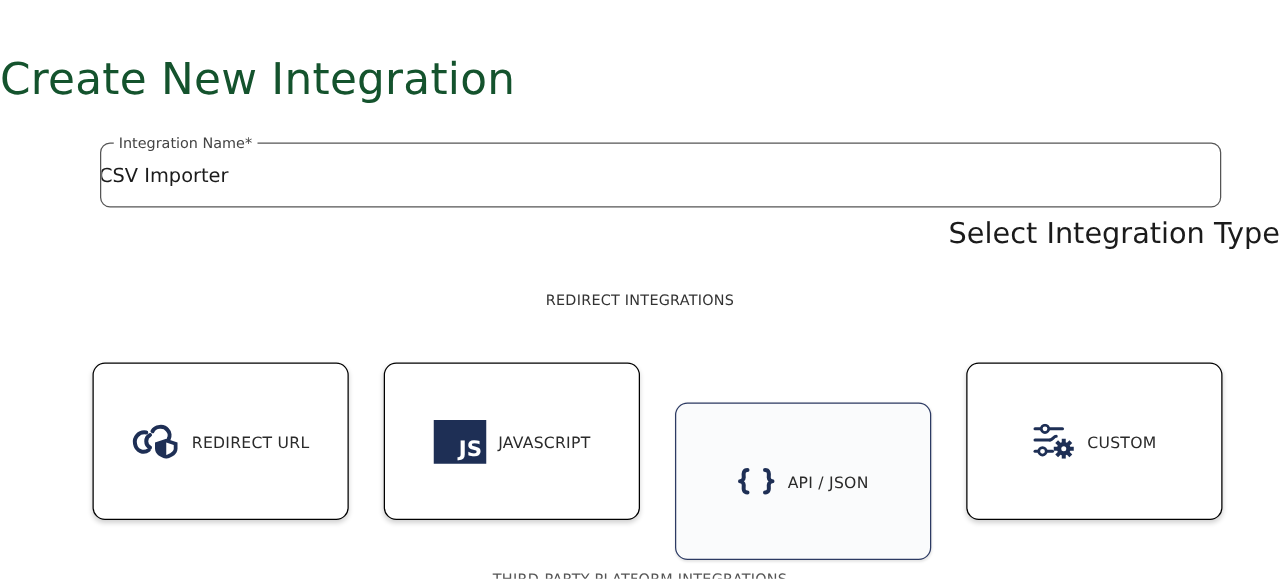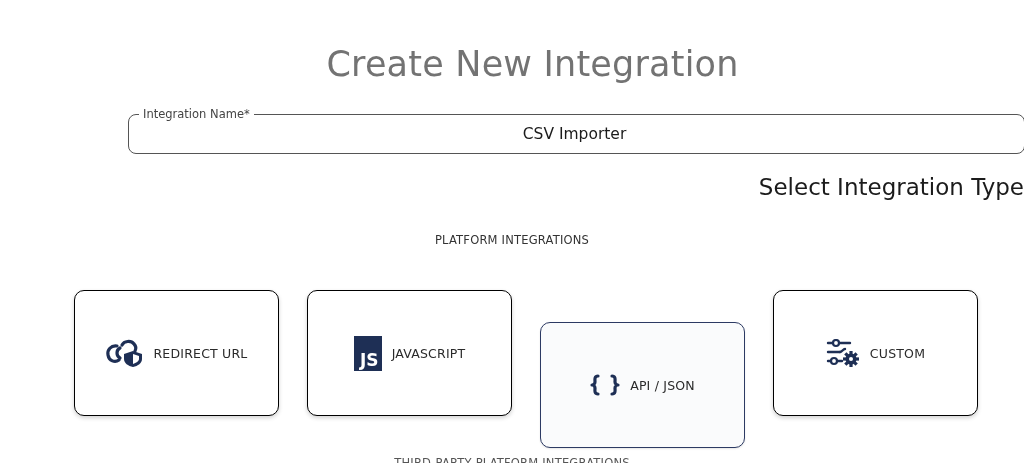--- a/index.html
+++ b/index.html
@@ -1,35 +1,35 @@
 <!DOCTYPE html>
 <html><head>
 <meta charset="utf-8">
 <style>
   html, body { margin:0; padding:0; }
   body {
     width:1024px; height:463px; overflow:hidden; background:#ffffff;
     font-family:"DejaVu Sans", sans-serif; color:#1d1d1f; position:relative;
   }
   .page-title {
-    position:absolute; left:0; right:0; top:44px; text-align:center;
-    font-size:35px; font-weight:400; color:#737373; letter-spacing:0.2px;padding-left:41px;
+    position:absolute; left:0; right:0; top:44px; text-align:left;
+    font-size:35px; font-weight:400; color:#14532d; letter-spacing:0.2px;
   }
   .field {
-    position:absolute; left:80px; top:114px; width:897px; height:40px;
-    border:1px solid #555; border-radius:8px; box-sizing:border-box;margin-left:48px;
+    position:absolute; left:80px; top:114px; width:897px; height:52px;
+    border:1px solid #555; border-radius:8px; box-sizing:border-box;
   }
   .field-label {
     position:absolute; left:10px; top:-8px; background:#fff; padding:0 4px;
     font-size:11.5px; color:#444; line-height:14px;
   }
   .field-input {
     position:absolute; left:0; top:0; width:100%; height:100%; border:none; outline:none;
     background:transparent; font-family:"DejaVu Sans", sans-serif; font-size:15.5px;
-    color:#1b1b1b; padding:0 0 0 -2px; box-sizing:border-box; text-indent:-2px;text-align:center;
+    color:#1b1b1b; padding:0 0 0 -2px; box-sizing:border-box; text-indent:-2px;
   }
   .subtitle {
     position:absolute; left:0; right:0; top:174px; text-align:right;
     font-size:23px; color:#1b1b1b;
   }
   .section-label {
     position:absolute; left:0; right:0; top:233px; text-align:center;
     font-size:11.5px; color:#333; letter-spacing:0.2px;
   }
   .section-label-2 {
@@ -39,37 +39,37 @@
   .card {
     position:absolute; top:290px; width:205px; height:126px; box-sizing:border-box;
     background:#fff; border-radius:10px; border:1px solid #000000;
     box-shadow:0 2px 4px rgba(0,0,0,0.18);
     display:flex; align-items:center; justify-content:center; gap:10px; cursor:pointer;
   }
   .card.selected { background:#fafbfc; border:1px solid #2c3a63; box-shadow:0 1px 2px rgba(0,0,0,0.10);margin-top:32px; }
   .card-label { font-size:12.5px; color:#2a2a2a; letter-spacing:0.2px; }
   .icon { display:inline-flex; align-items:center; justify-content:center; }
   .js-box {
-    width:28px; height:35px; background:#1e2f55; color:#fff; position:relative;
+    width:42px; height:35px; background:#1e2f55; color:#fff; position:relative;
     font-weight:bold; font-size:17px;
   }
   .js-box span { position:absolute; right:3px; bottom:1px; }
 </style>
 </head>
 <body>
 
 <div class="page-title">Create New Integration</div>
 
 <div class="field">
   <span class="field-label">Integration Name*</span>
   <input class="field-input" type="text" style="padding-left: 0px;" value="CSV Importer">
 </div>
 
 <div class="subtitle">Select Integration Type</div>
-<div class="section-label">PLATFORM INTEGRATIONS</div>
+<div class="section-label">REDIRECT INTEGRATIONS</div>
 
 <div class="card" style="left:74px;">
   <span class="icon">
     <svg width="38" height="28" viewBox="0 0 38 28">
       <g fill="none" stroke="#1e2f55" stroke-width="3.2" stroke-linecap="round">
         <path d="M12 7 C6 6 2 11 3 16 C4 22 10 24 14 21"></path>
         <path d="M15 9 C11 11 11 17 15 19"></path>
         <path d="M17 6 C19 2 26 1 29 5 C31 7 31 10 30 12"></path>
       </g>
       <path d="M28 12 L37 15 L37 20 C37 24 33 27 28 28 C23 27 19 24 19 20 L19 15 Z" fill="#1e2f55"></path>

